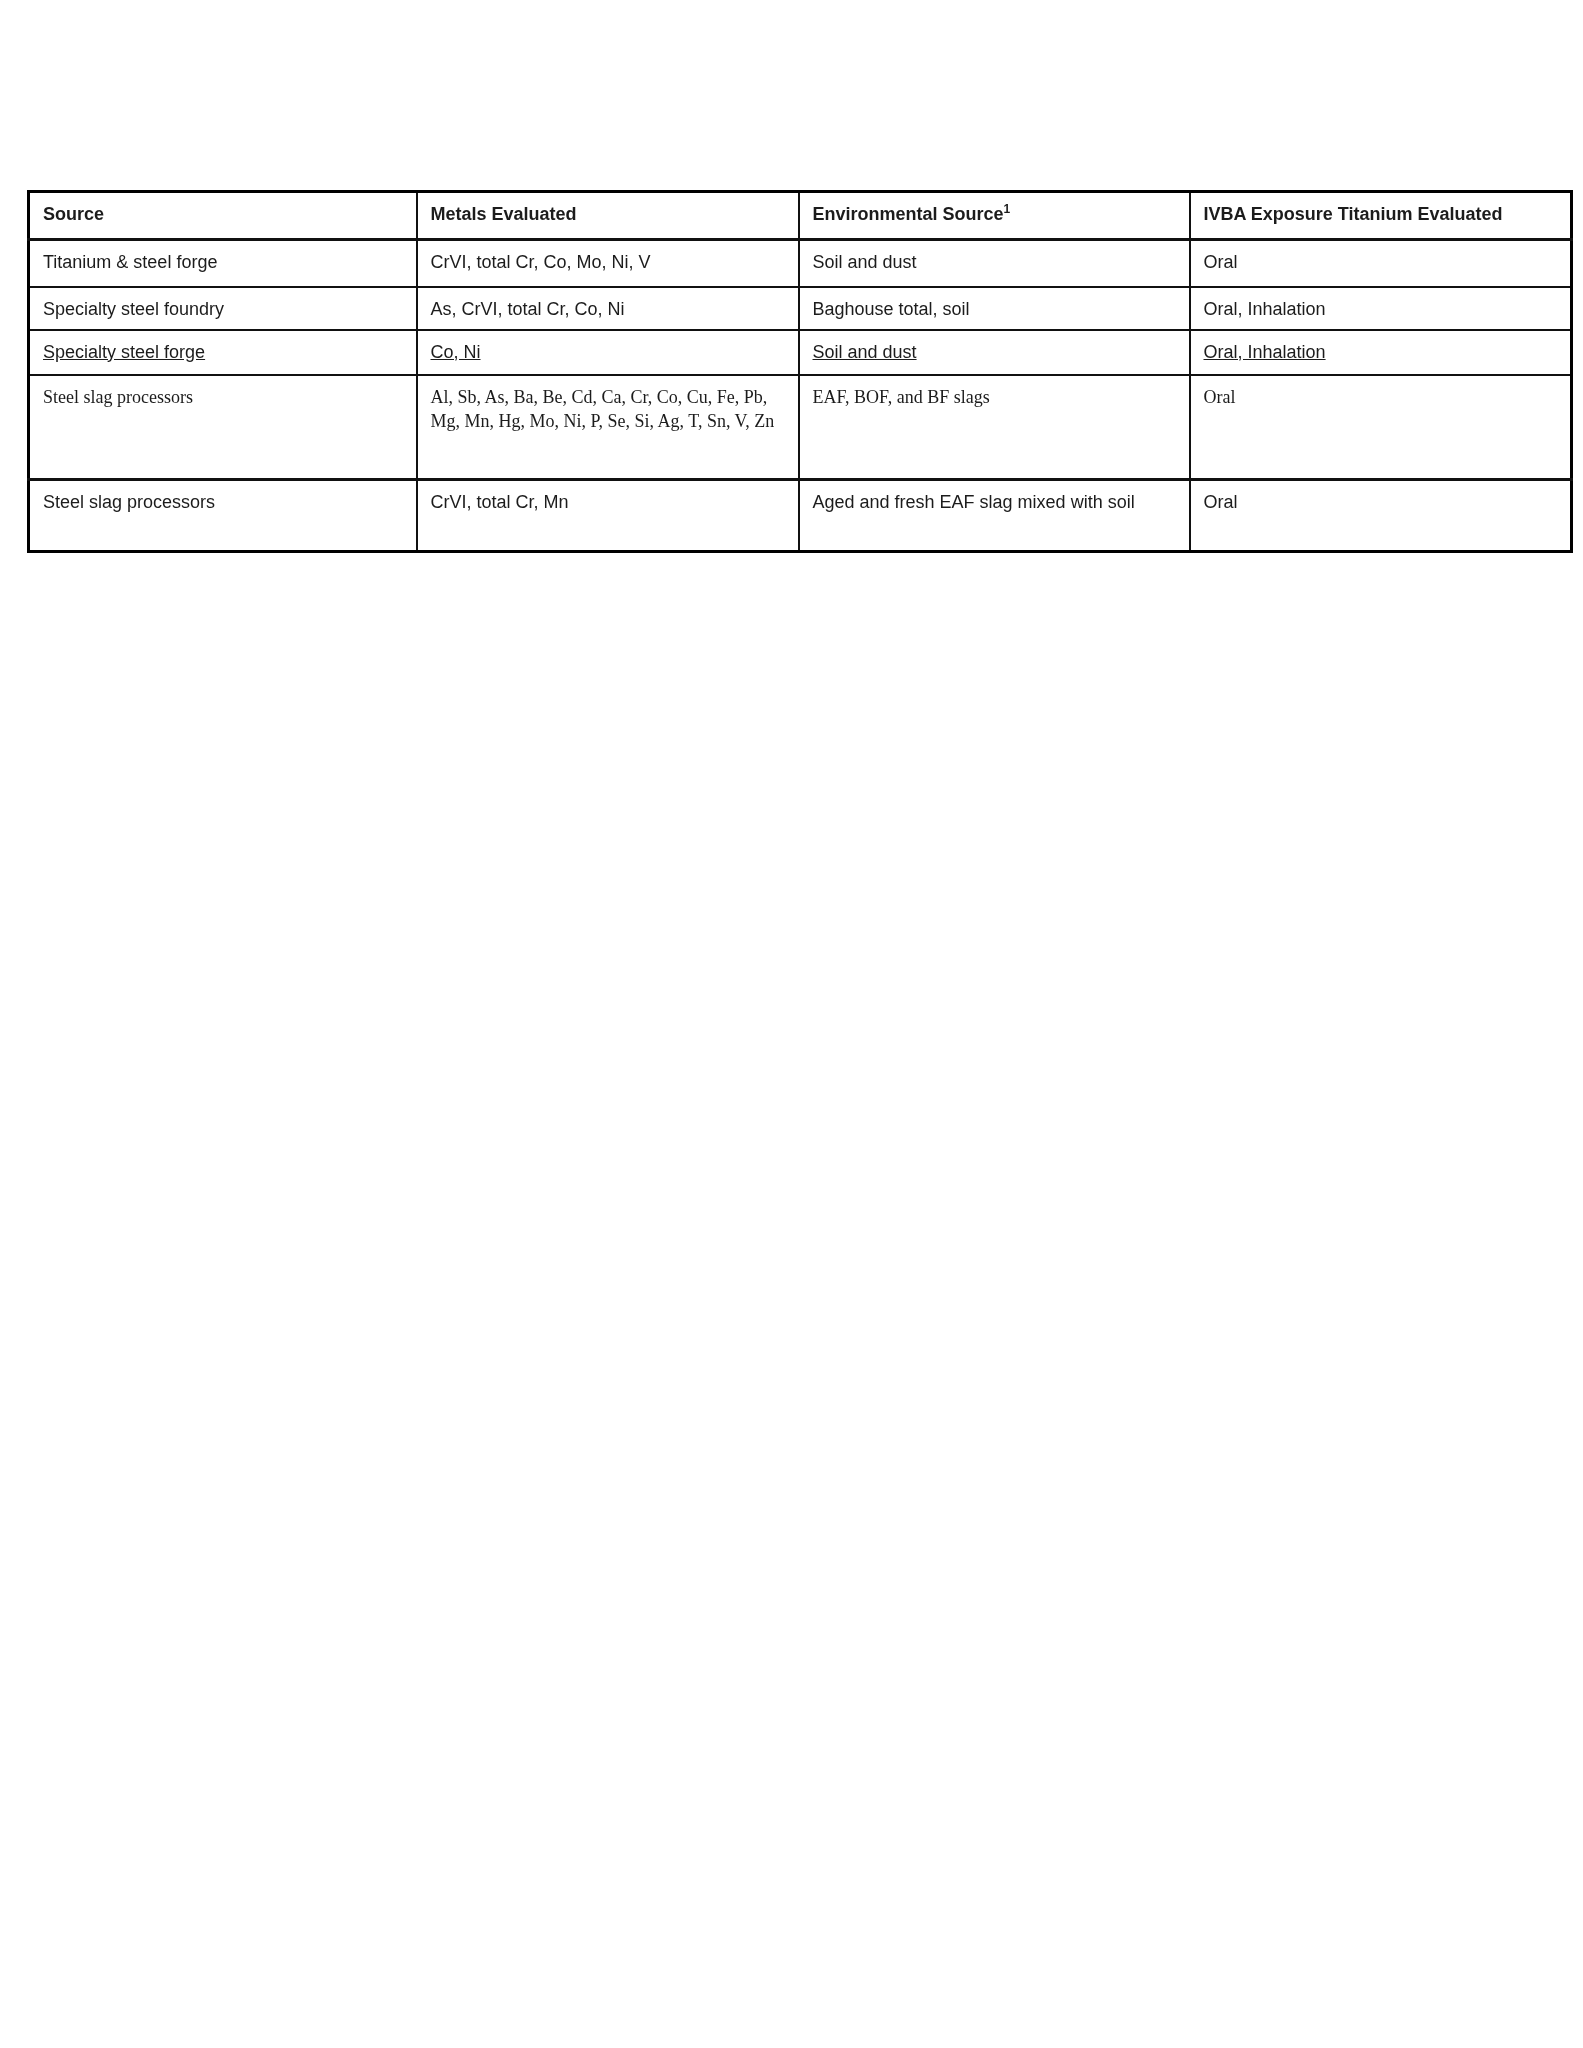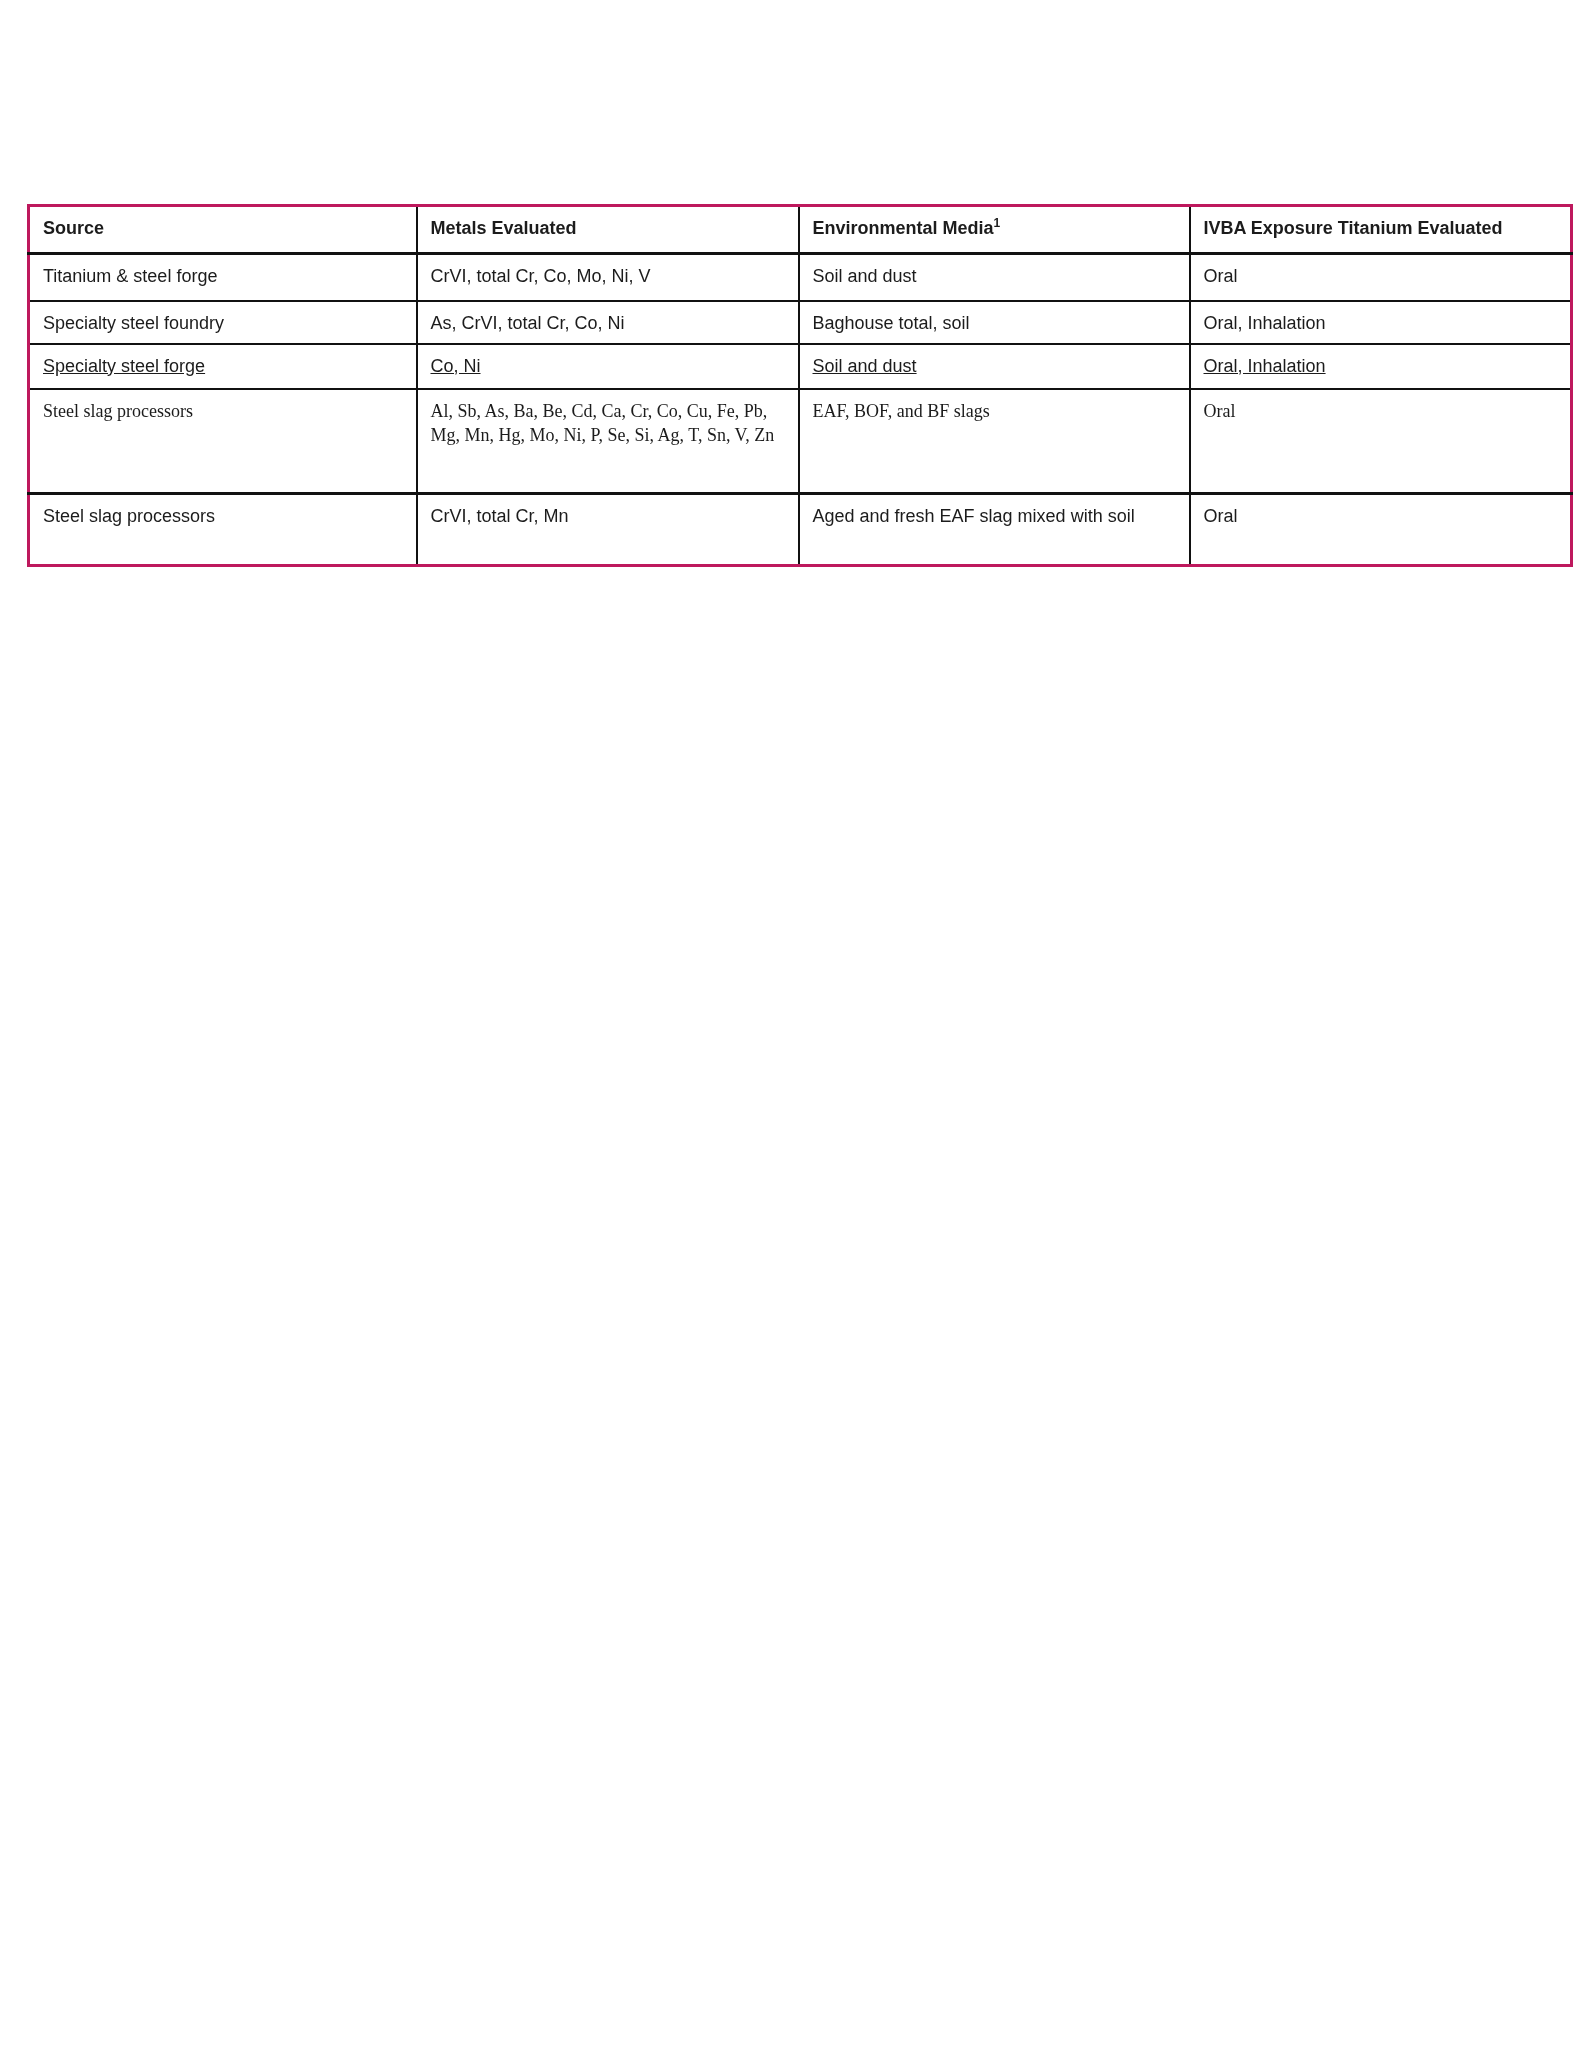--- a/index.html
+++ b/index.html
@@ -9,25 +9,25 @@
     width: 1583px;
     height: 2048px;
     background: #ffffff;
     font-family: "Liberation Sans", "DejaVu Sans", sans-serif;
     color: #1c1c1c;
     overflow: hidden;
   }
   table.exposure-table {
     position: absolute;
     left: 27px;
-    top: 204px;
+    top: 190px;
     width: 1543px;
     border-collapse: collapse;
     table-layout: fixed;
-    border: 3px solid #be185d;
+    border: 3px solid #000000;
   }
   col.c-source  { width: 388px; }
   col.c-metals  { width: 382px; }
   col.c-media   { width: 391px; }
   col.c-pathway { width: 382px; }
   th, td {
     border: 2px solid #111111;
     vertical-align: top;
     text-align: left;
     padding: 9px 14px 8px 13px;
@@ -63,21 +63,21 @@
     <colgroup>
       <col class="c-source">
       <col class="c-metals">
       <col class="c-media">
       <col class="c-pathway">
     </colgroup>
     <thead>
       <tr class="r-head">
         <th>Source</th>
         <th>Metals Evaluated</th>
-        <th><span>Environmental Media</span><sup class="fn">1</sup></th>
+        <th><span>Environmental Source</span><sup class="fn">1</sup></th>
         <th>IVBA Exposure Titanium Evaluated</th>
       </tr>
     </thead>
     <tbody>
       <tr class="r-1">
         <td>Titanium &amp; steel forge</td>
         <td>CrVI, total Cr, Co, Mo, Ni, V</td>
         <td>Soil and dust</td>
         <td>Oral</td>
       </tr>

